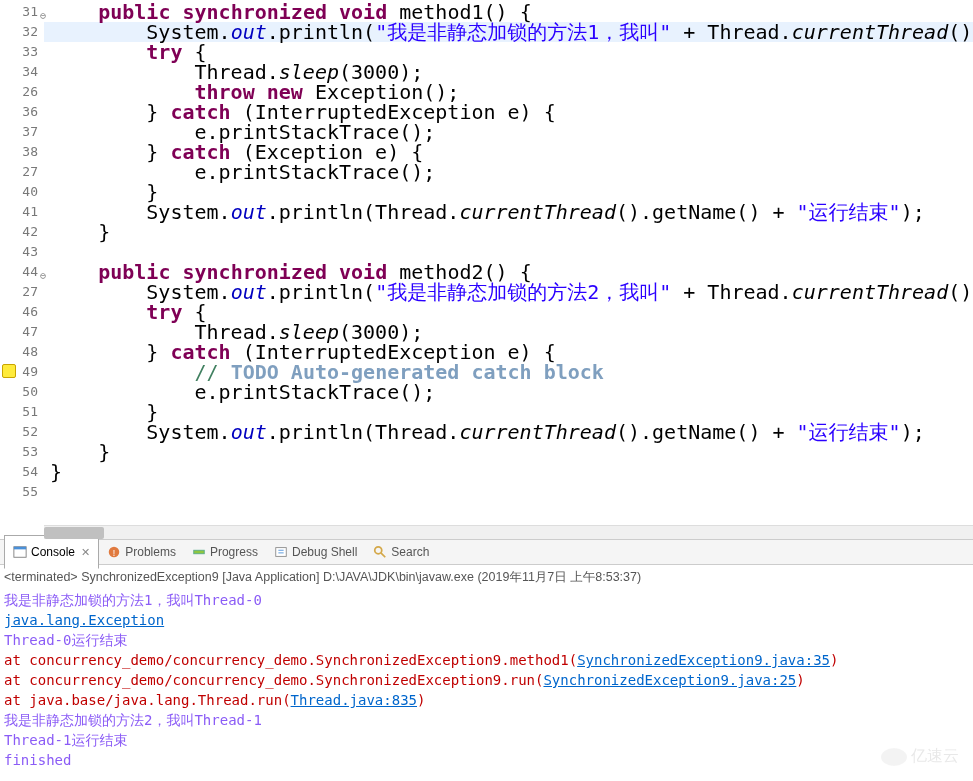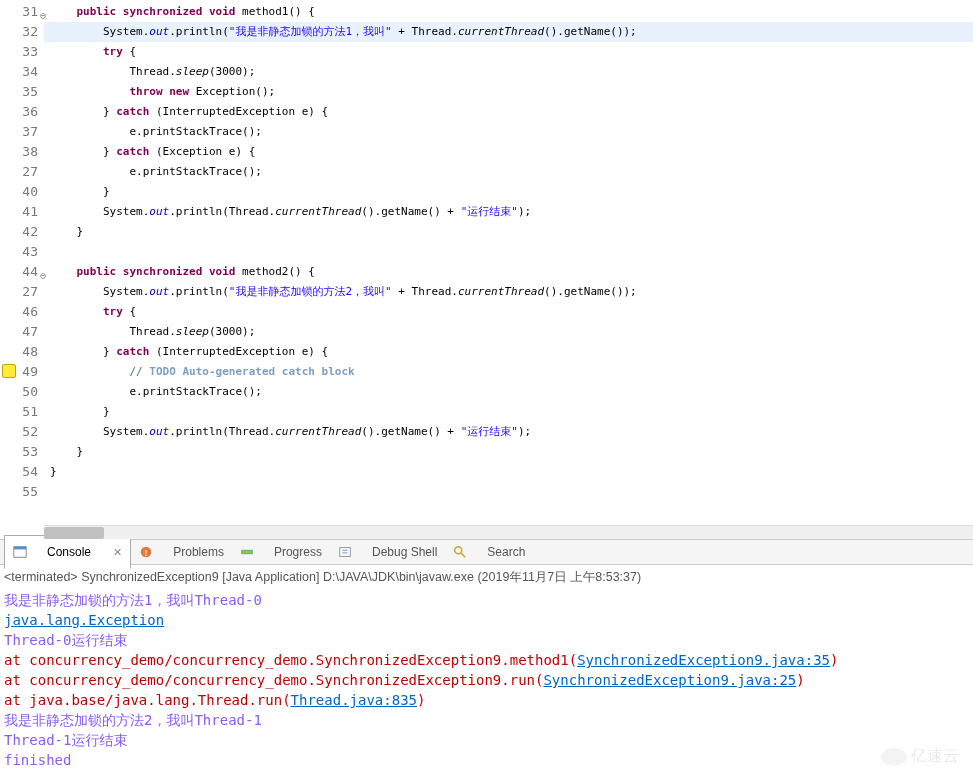--- a/index.html
+++ b/index.html
@@ -50,21 +50,21 @@
   width: 14px;
   height: 14px;
   background: #ffeb3b;
   border: 1px solid #c9a400;
   border-radius: 2px;
 }
 .code {
   flex: 1;
   padding-top: 2px;
   white-space: pre;
-  font-size: 11px;
+  font-size: 20px;
   overflow: hidden;
 }
 .code-line {
   height: 20px;
   line-height: 20px;
   padding-left: 6px;
 }
 .hl-line { background: #e8f2fe; }
 .kw { color: #7f0055; font-weight: bold; }
 .str { color: #2a00ff; }
@@ -99,21 +99,21 @@
   font-size: 12px;
   padding-left: 4px;
 }
 .vtab {
   display: flex;
   align-items: center;
   padding: 16px 8px;
   height: 100%;
   color: #555;
   cursor: pointer;
-  gap: 20px;
+  gap: 4px;
 }
 .vtab.active {
   background: #fff;
   border: 1px solid #aaa;
   border-bottom: 1px solid #fff;
   color: #000;
 }
 .vtab .ic { width: 14px; height: 14px; display:inline-block; }
 .vtab .close { color:#888; font-size:11px; margin-left:2px;}
 .console {
@@ -155,21 +155,21 @@
 </style>
 </head>
 <body>
 
 <div class="editor-area">
   <div class="gutter" id="gutter">
       <div class="ln">31<span class="fold">⊖</span></div>
       <div class="ln">32</div>
       <div class="ln">33</div>
       <div class="ln">34</div>
-      <div class="ln">35</div>
+      <div class="ln">26</div>
       <div class="ln">36</div>
       <div class="ln">37</div>
       <div class="ln">38</div>
       <div class="ln">27</div>
       <div class="ln">40</div>
       <div class="ln">41</div>
       <div class="ln">42</div>
       <div class="ln">43</div>
       <div class="ln">44<span class="fold">⊖</span></div>
       <div class="ln">27</div>

